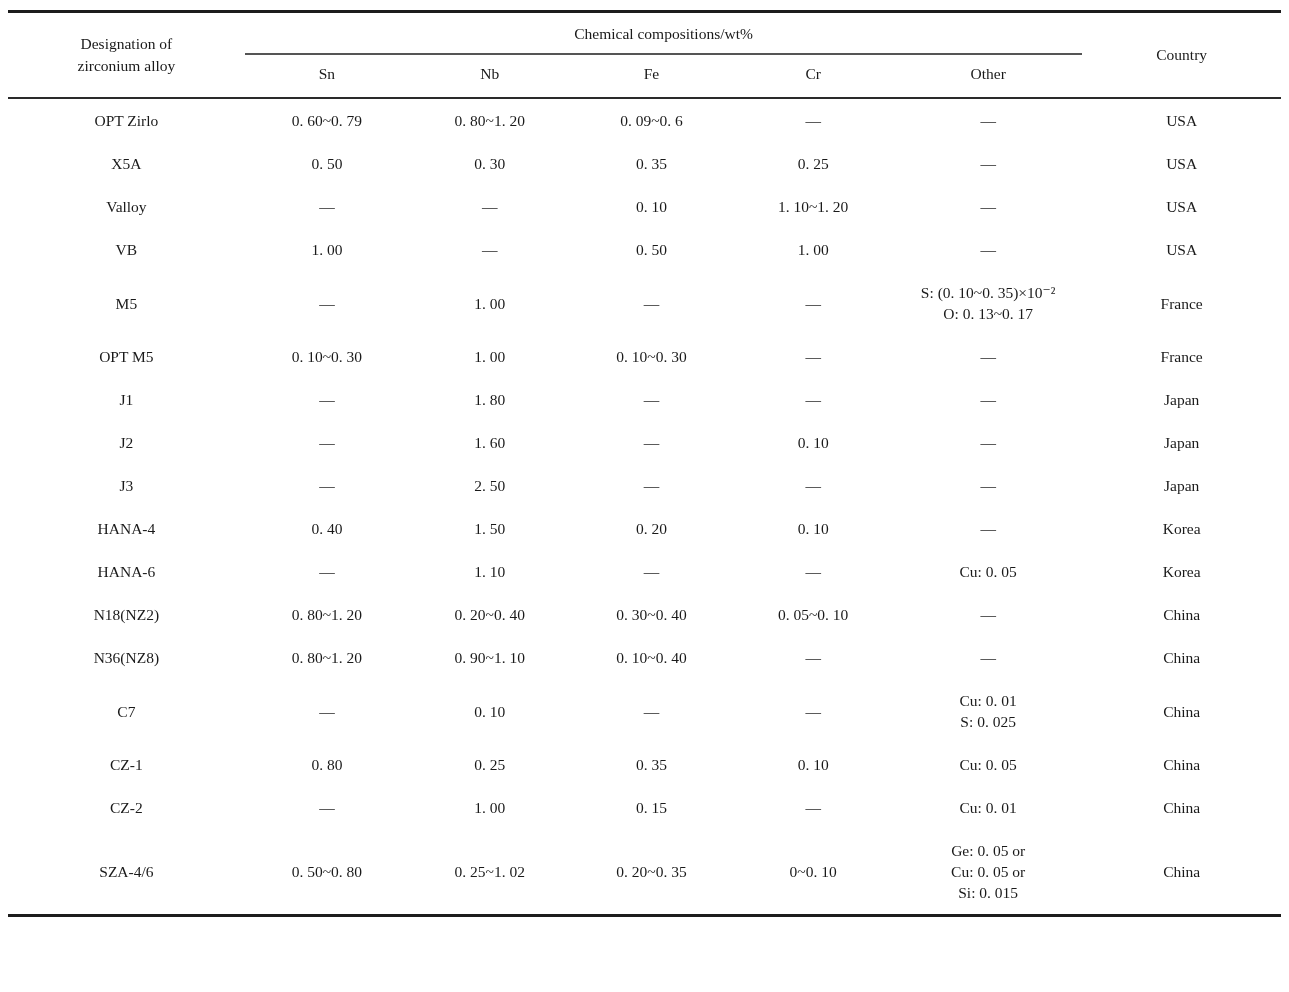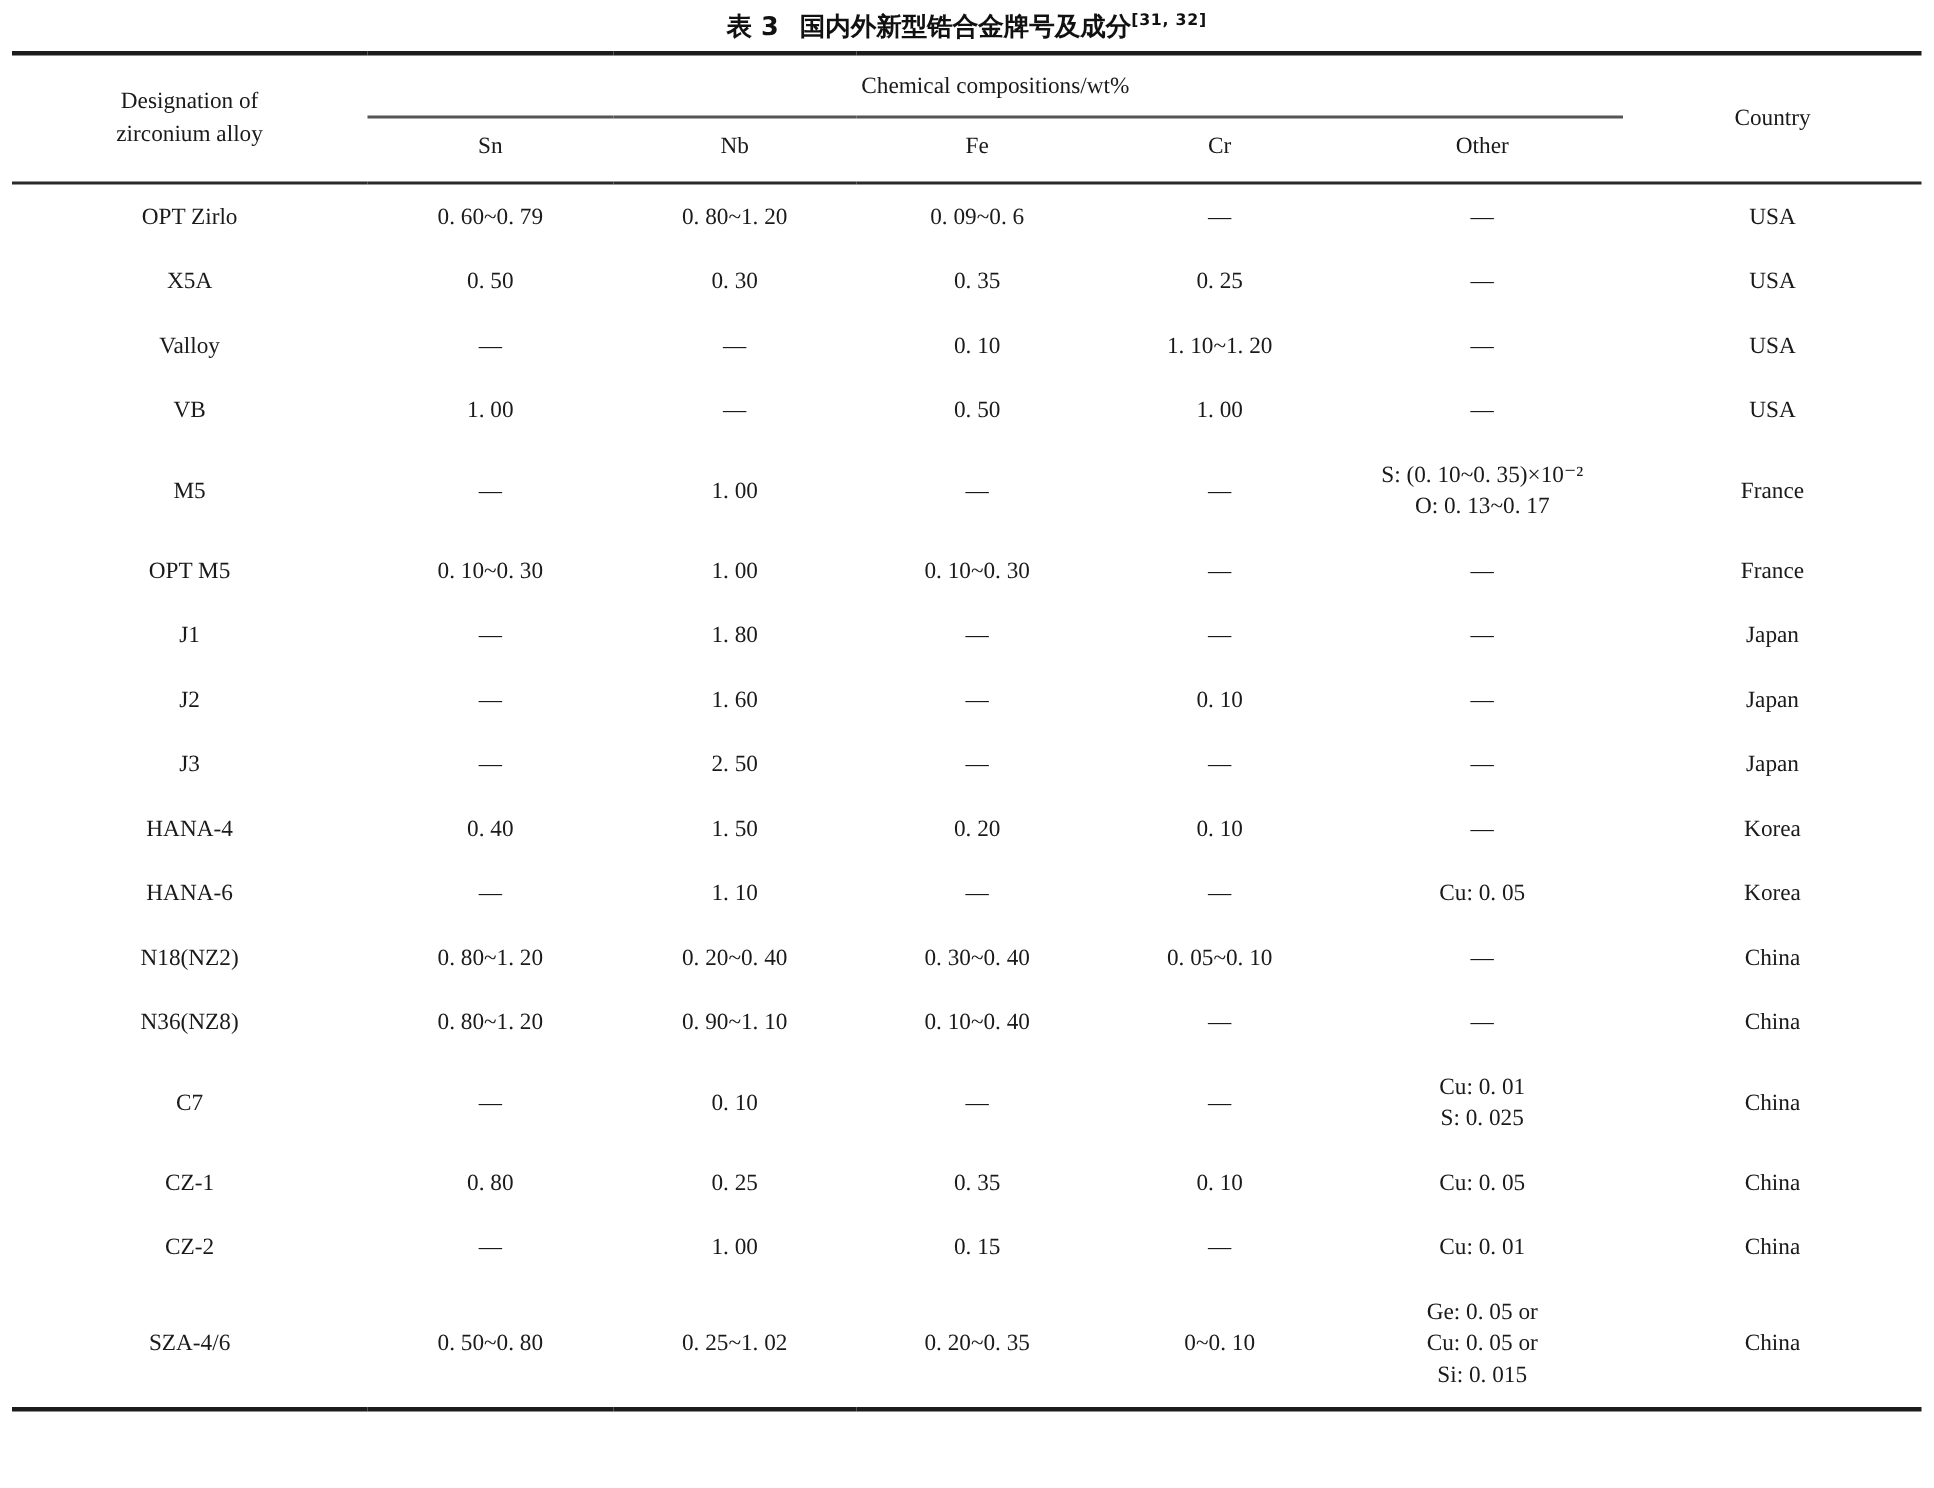--- a/index.html
+++ b/index.html
@@ -87,23 +87,20 @@
     white-space: pre-line;
     padding: 11px 4px;
     line-height: 21px;
   }
 </style>
 </head>
 <body>
 
 <div class="page">
 
-  <div class="title-zh">
-    <span class="t-label">表 3</span><span>国内外新型锆合金牌号及成分</span><sup class="ref">[31, 32]</sup>
-  </div>
 
 
   <table class="alloy-table">
     <colgroup>
       <col class="c-name">
         <col class="c-sn">
         <col class="c-nb">
         <col class="c-fe">
       <col class="c-cr">
         <col class="c-other">

